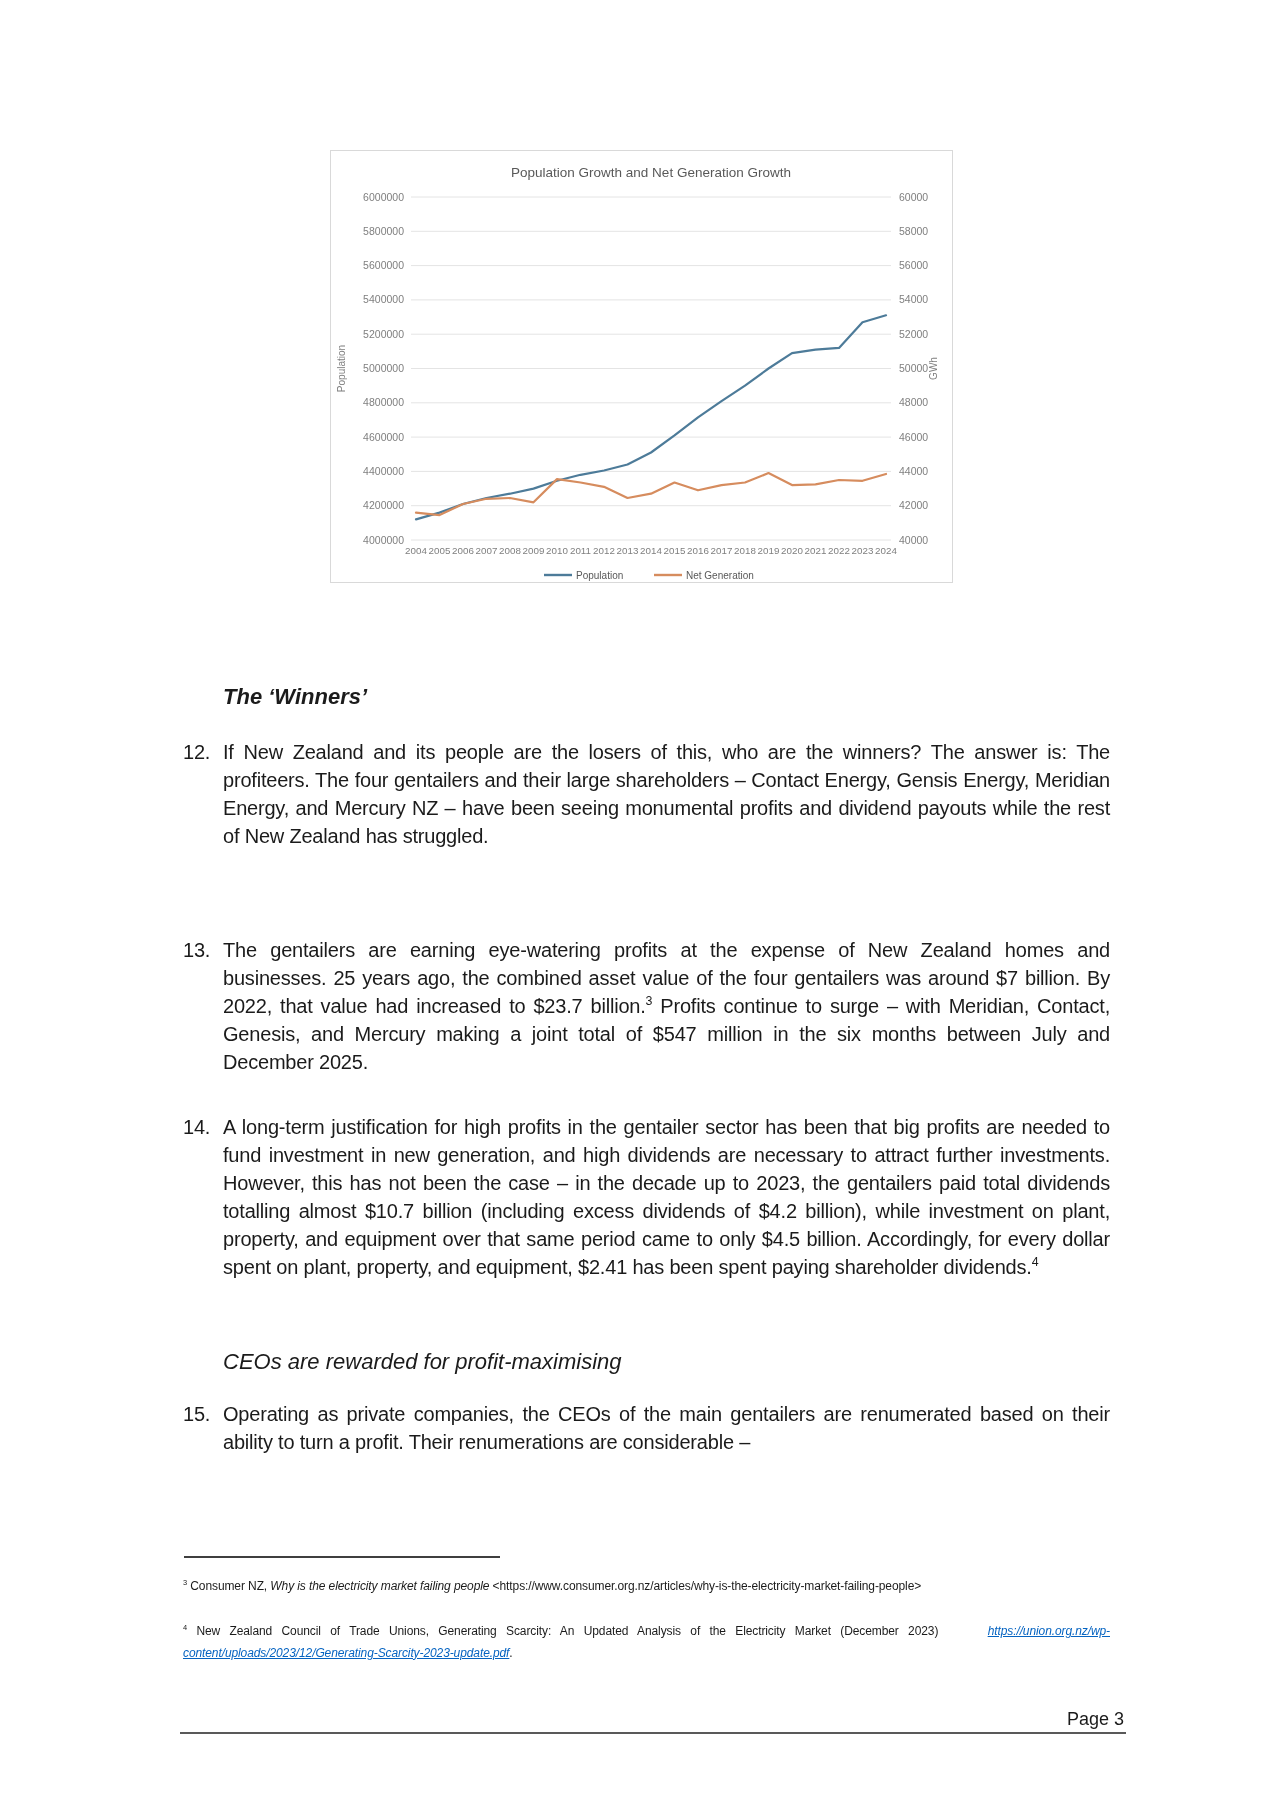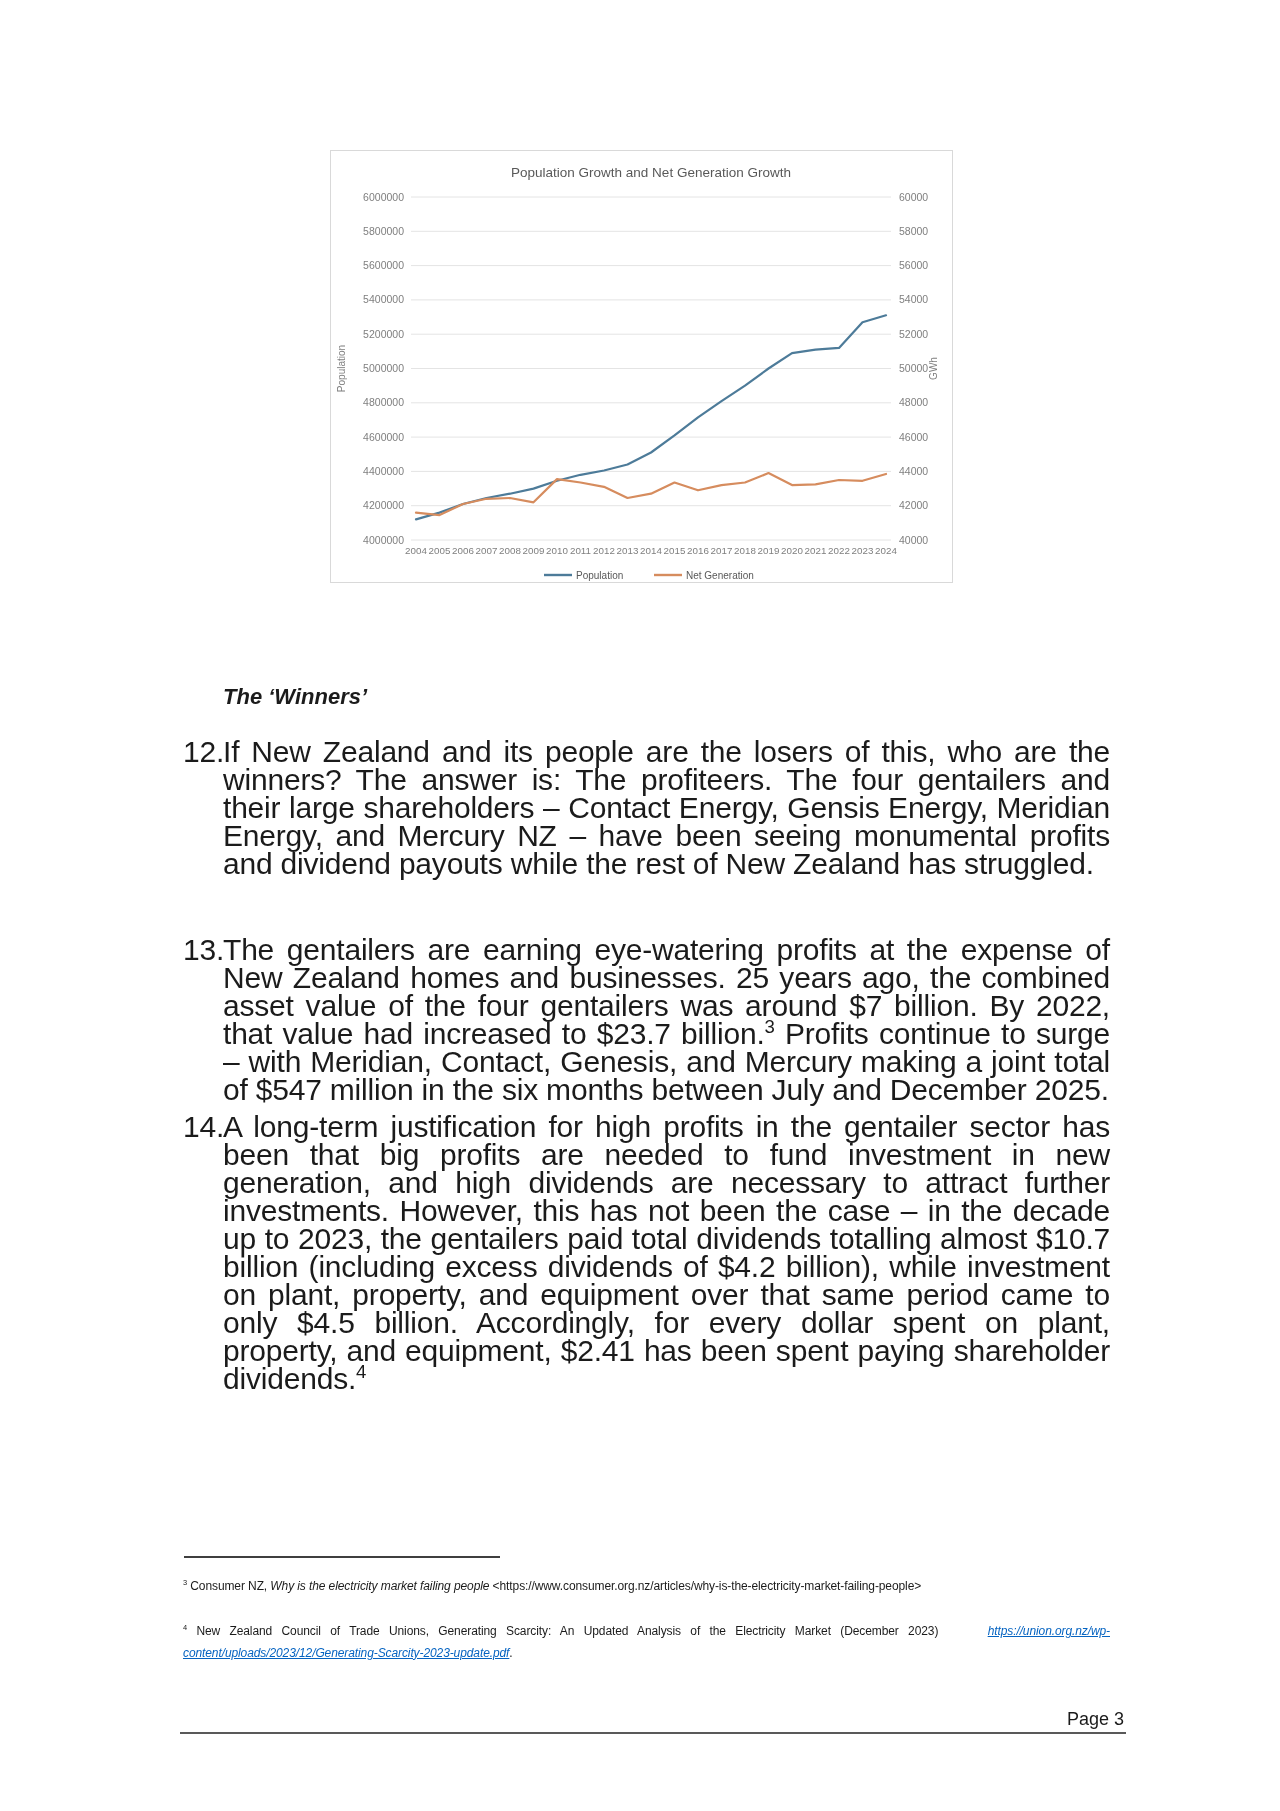--- a/index.html
+++ b/index.html
@@ -17,21 +17,21 @@
     border:1px solid #d9d9d9;background:#fff;
   }
   svg text{font-family:"Liberation Sans",sans-serif;}
   .caption{
     position:absolute;left:293px;top:596px;width:700px;
     font-style:italic;font-size:21px;line-height:30px;color:#44546a;
   }
   .h{position:absolute;left:183px;font-size:22px;line-height:28px;margin-left:40px;}
   .bi{font-weight:bold;font-style:italic;}
   .i{font-style:italic;}
-  .para{position:absolute;left:183px;width:927px;font-size:30px;line-height:28px;letter-spacing:-0.2px;}
+  .para{position:absolute;left:183px;width:927px;font-size:20px;line-height:28px;letter-spacing:-0.2px;}
   .para .num{position:absolute;left:0;top:0;}
   .para .ptext{margin-left:40px;text-align:justify;}
   sup{font-size:0.62em;line-height:0;vertical-align:super;}
   .fn-sep{position:absolute;left:184px;top:1556px;width:316px;border-top:2px solid #3f3f3f;}
   .footnote{
     position:absolute;left:183px;width:927px;
     font-size:12px;line-height:21.5px;text-align:justify;letter-spacing:-0.1px;
   }
   .footnote .link{color:#0563c1;font-style:italic;text-decoration:underline;cursor:pointer;margin-left:40px;}
   .page-num{position:absolute;top:1709px;right:156px;font-size:18px;}
@@ -122,21 +122,26 @@
   <div class="para" style="top:936px">
     <span class="num">13.</span>
     <div class="ptext"><span>The gentailers are earning eye-watering profits at the expense of New Zealand homes and businesses.  25 years ago, the combined asset value of the four gentailers was around $7 billion. By 2022, that value had increased to $23.7 billion.</span><sup>3</sup><span>  Profits continue to surge – with Meridian, Contact, Genesis, and Mercury making a joint total of $547 million in the six months between July and December 2025.</span></div>
   </div>
 
   <div class="para" style="top:1113px">
     <span class="num">14.</span>
     <div class="ptext"><span>A long-term justification for high profits in the gentailer sector has been that big profits are needed to fund investment in new generation, and high dividends are necessary to attract further investments. However, this has not been the case – in the decade up to 2023, the gentailers paid total dividends totalling almost $10.7 billion (including excess dividends of $4.2 billion), while investment on plant, property, and equipment over that same period came to only $4.5 billion. Accordingly, for every dollar spent on plant, property, and equipment, $2.41 has been spent paying shareholder dividends.</span><sup>4</sup></div>
   </div>
 
+  <div class="h i" style="top:1348px">CEOs are rewarded for profit-maximising</div>
 
+  <div class="para" style="top:1400px">
+    <span class="num">15.</span>
+    <div class="ptext">Operating as private companies, the CEOs of the main gentailers are renumerated based on their ability to turn a profit. Their renumerations are considerable –</div>
+  </div>
 
   <div class="fn-sep"></div>
 
   <div class="footnote" style="top:1576px"><sup>3</sup><span> Consumer NZ, </span><i>Why is the electricity market failing people</i><span> &lt;https://www.consumer.org.nz/articles/why-is-the-electricity-market-failing-people&gt;</span></div>
 
   <div class="footnote" style="top:1621px"><sup>4</sup><span> New Zealand Council of Trade Unions, Generating Scarcity: An Updated Analysis of the Electricity Market (December 2023) </span><a class="link">https://union.org.nz/wp-content/uploads/2023/12/Generating-Scarcity-2023-update.pdf</a><span>.</span></div>
 
   <div class="page-num">Page 3</div>
   <div class="footer-line"></div>
 

